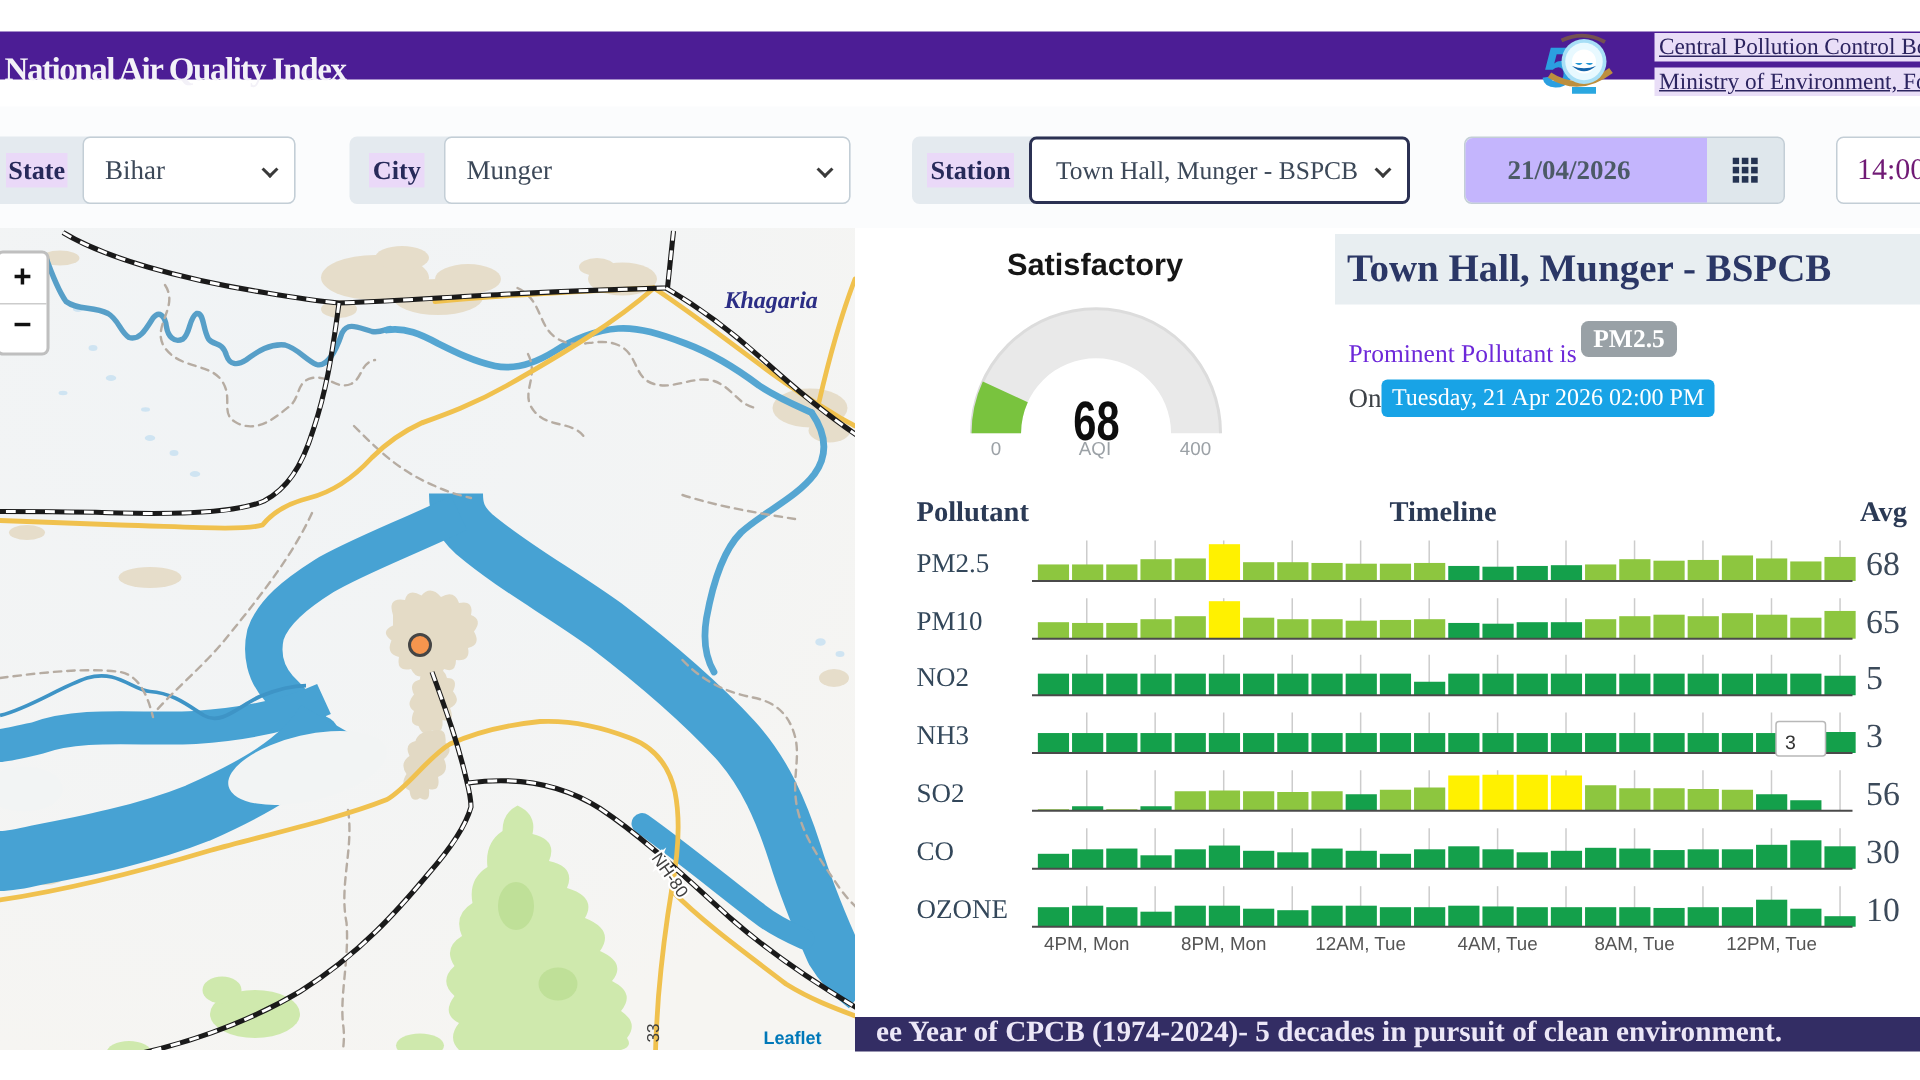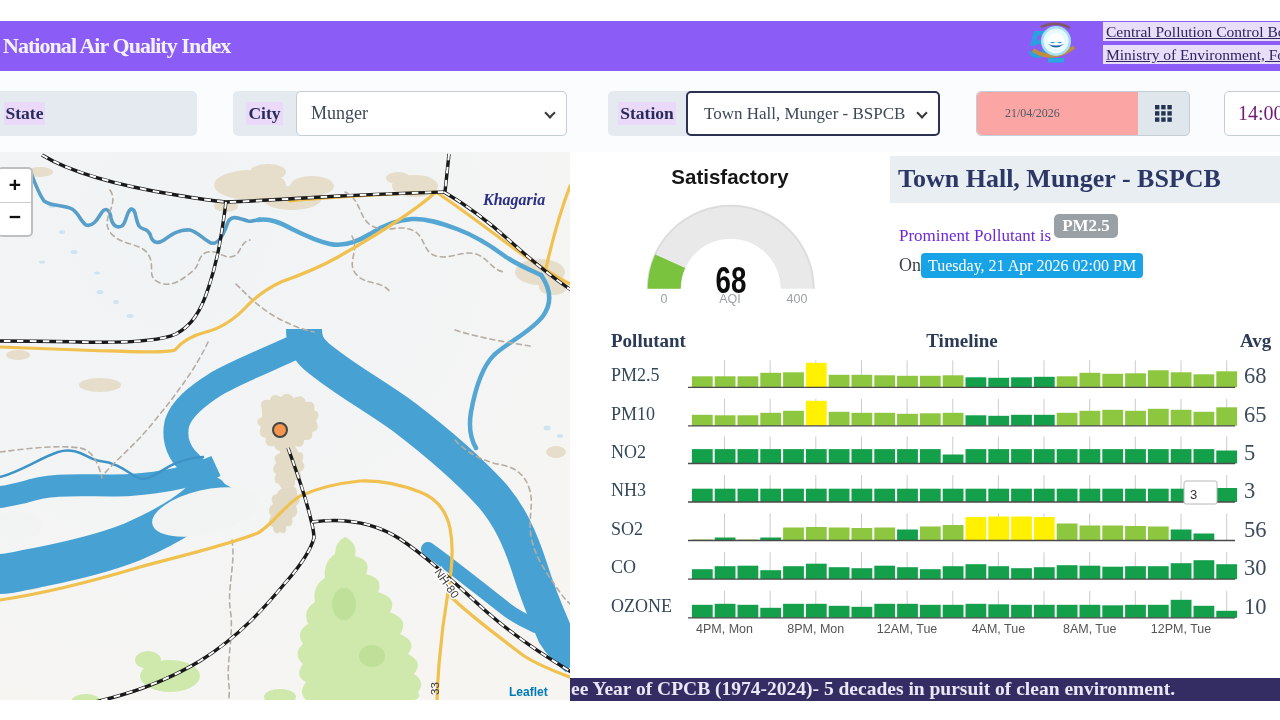--- a/index.html
+++ b/index.html
@@ -1,33 +1,33 @@
 <!DOCTYPE html>
 <html><head><meta charset="utf-8">
 <style>
 *{margin:0;padding:0;box-sizing:border-box;}
 html,body{width:1280px;height:720px;overflow:hidden;background:#fff;}
 body{font-family:"Liberation Serif",serif;position:relative;}
 .abs{position:absolute;}
-.hdr{left:0;top:21px;width:1280px;height:50px;background:#8b5cf6;}
+.hdr{left:0;top:21px;width:1280px;height:32px;background:#4c1d95;}
 .hdr h1{position:absolute;left:3px;top:0;line-height:50px;color:#f3f1f8;font-size:22px;font-weight:700;letter-spacing:-0.95px;}
 .chip{position:absolute;left:1103px;background:#e9def7;color:#2c2460;font-size:15.5px;line-height:19px;padding:0 3px;text-decoration:underline;white-space:nowrap;}
 .filters{left:0;top:71px;width:1280px;height:81px;background:#fbfcfd;}
 .grp{position:absolute;top:91px;height:45px;background:#e4eaef;border-radius:5px;display:flex;align-items:stretch;}
 .lbl{display:flex;align-items:center;justify-content:center;font-size:17.5px;font-weight:700;color:#272a5a;}
 .lbl span{background:#ead9f8;padding:1px 2px;}
 .sel{background:#fff;border:1px solid #c3ced6;border-radius:5px;color:#3c4858;font-size:18px;display:flex;align-items:center;position:relative;}
 .sel .tx{padding-left:14px;}
 .chev{position:absolute;right:12px;top:50%;margin-top:-5px;width:8px;height:8px;border-right:2px solid #3a3a3a;border-bottom:2px solid #3a3a3a;transform:rotate(45deg);}
 .map{left:0;top:152px;width:570px;height:548px;background:#f6f5f2;overflow:hidden;}
 .zctl{position:absolute;left:-3px;top:15px;width:36px;height:70px;background:#fff;border:2px solid rgba(0,0,0,.25);border-radius:5px;z-index:30;}
 .zctl .zb{width:32px;height:33px;text-align:center;font-family:"Liberation Sans",sans-serif;font-weight:700;font-size:21px;color:#111;line-height:32px;}
 .zctl .zb+.zb{border-top:1px solid #ccc;}
 .leaf{position:absolute;left:509px;top:533px;font-family:"Liberation Sans",sans-serif;font-size:12px;color:#0078b8;z-index:30;font-weight:bold;}
-.foot{left:570px;top:678px;width:710px;height:23px;background:#332d64;color:#ece7f7;font-size:19.5px;font-weight:700;line-height:22px;white-space:nowrap;overflow:hidden;}
+.foot{left:570px;top:678px;width:710px;height:23px;background:#332d64;color:#ece7f7;font-size:19.5px;font-weight:700;line-height:22px;white-space:nowrap;overflow:hidden;padding-left:13px;}
 .titlestrip{left:890px;top:156px;width:390px;height:47px;background:#e8eef1;}
 .title{left:898px;top:164px;font-size:26px;font-weight:700;color:#2b3766;white-space:nowrap;}
 .prom{left:899px;top:226px;font-size:17px;color:#6d28d9;}
 .badge1{left:1054px;top:214px;width:64px;height:24px;background:#99a1a6;border-radius:5px;color:#fff;font-size:17px;font-weight:700;text-align:center;line-height:24px;}
 .on{left:899px;top:255px;font-size:18px;color:#3d4247;}
 .badge2{left:921px;top:253px;height:25px;background:#18a3e6;border-radius:4px;color:#fff;font-size:16px;font-weight:400;line-height:25px;padding:0 7px;}
 .satis{left:630px;top:165px;width:200px;text-align:center;font-family:"Liberation Sans",sans-serif;font-size:20.5px;font-weight:700;color:#161616;}
 .g68{left:681px;top:260px;width:100px;text-align:center;font-family:"Liberation Sans",sans-serif;font-size:37px;font-weight:700;color:#0d0d0d;transform:scaleX(0.75);transform-origin:50% 50%;}
 .gl{font-family:"Liberation Sans",sans-serif;font-size:12.5px;color:#9ba1a6;position:absolute;top:292px;width:60px;text-align:center;}
 </style></head><body>
@@ -47,41 +47,45 @@
     <path d="M29 22 q3 2.5 5 0 z" fill="#2196d4"></path>
 <rect x="20" y="38" width="16" height="4.5" fill="#2aa7e0"></rect>
 </svg>
 <div class="chip" style="top:22px">Central Pollution Control Board</div>
 <div class="chip" style="top:45px">Ministry of Environment, Forest and Climate Change</div>
 <div class="abs filters"></div>
 <div class="grp" style="left:-6px;width:203px">
  <div class="lbl" style="width:61px">
       <span>State</span>
     </div>
+ <div class="sel" style="width:142px">
+      <div class="tx">Bihar</div>
+      <div class="chev"></div>
+    </div>
   </div>
 <div class="grp" style="left:233px;width:334px">
  <div class="lbl" style="width:63px">
       <span>City</span>
     </div>
  <div class="sel" style="width:271px">
       <div class="tx">Munger</div>
       <div class="chev"></div>
     </div>
   </div>
 <div class="grp" style="left:608px;width:332px">
  <div class="lbl" style="width:78px">
       <span>Station</span>
     </div>
  <div class="sel" style="width:254px;border:2px solid #2b3153;font-size:17px">
       <div class="tx" style="padding-left:16px">Town Hall, Munger - BSPCB</div>
       <div class="chev"></div>
     </div>
   </div>
 <div class="grp" style="left:976px;width:214px;background:#dfe7ec;border:1px solid #c3ced6">
- <div style="width:161px;background:#fca5a5;border-radius:5px 0 0 5px;display:flex;align-items:center;padding-left:28px;color:#4c5a66;font-size:12px;">21/04/2026</div>
+ <div style="width:161px;background:#c4b5fd;border-radius:5px 0 0 5px;display:flex;align-items:center;padding-left:28px;color:#4c5a66;font-size:18px;font-weight:bold;">21/04/2026</div>
  <div style="flex:1;display:flex;align-items:center;justify-content:center;">
  <svg width="17" height="17" viewBox="0 0 17 17">
  <g fill="#243352">
           <rect x="0" y="0" width="4.4" height="4.4"></rect>
           <rect x="6.2" y="0" width="4.4" height="4.4"></rect>
           <rect x="12.4" y="0" width="4.4" height="4.4"></rect>
  <rect x="0" y="6.2" width="4.4" height="4.4"></rect>
           <rect x="6.2" y="6.2" width="4.4" height="4.4"></rect>
           <rect x="12.4" y="6.2" width="4.4" height="4.4"></rect>
  <rect x="0" y="12.4" width="4.4" height="4.4"></rect>

